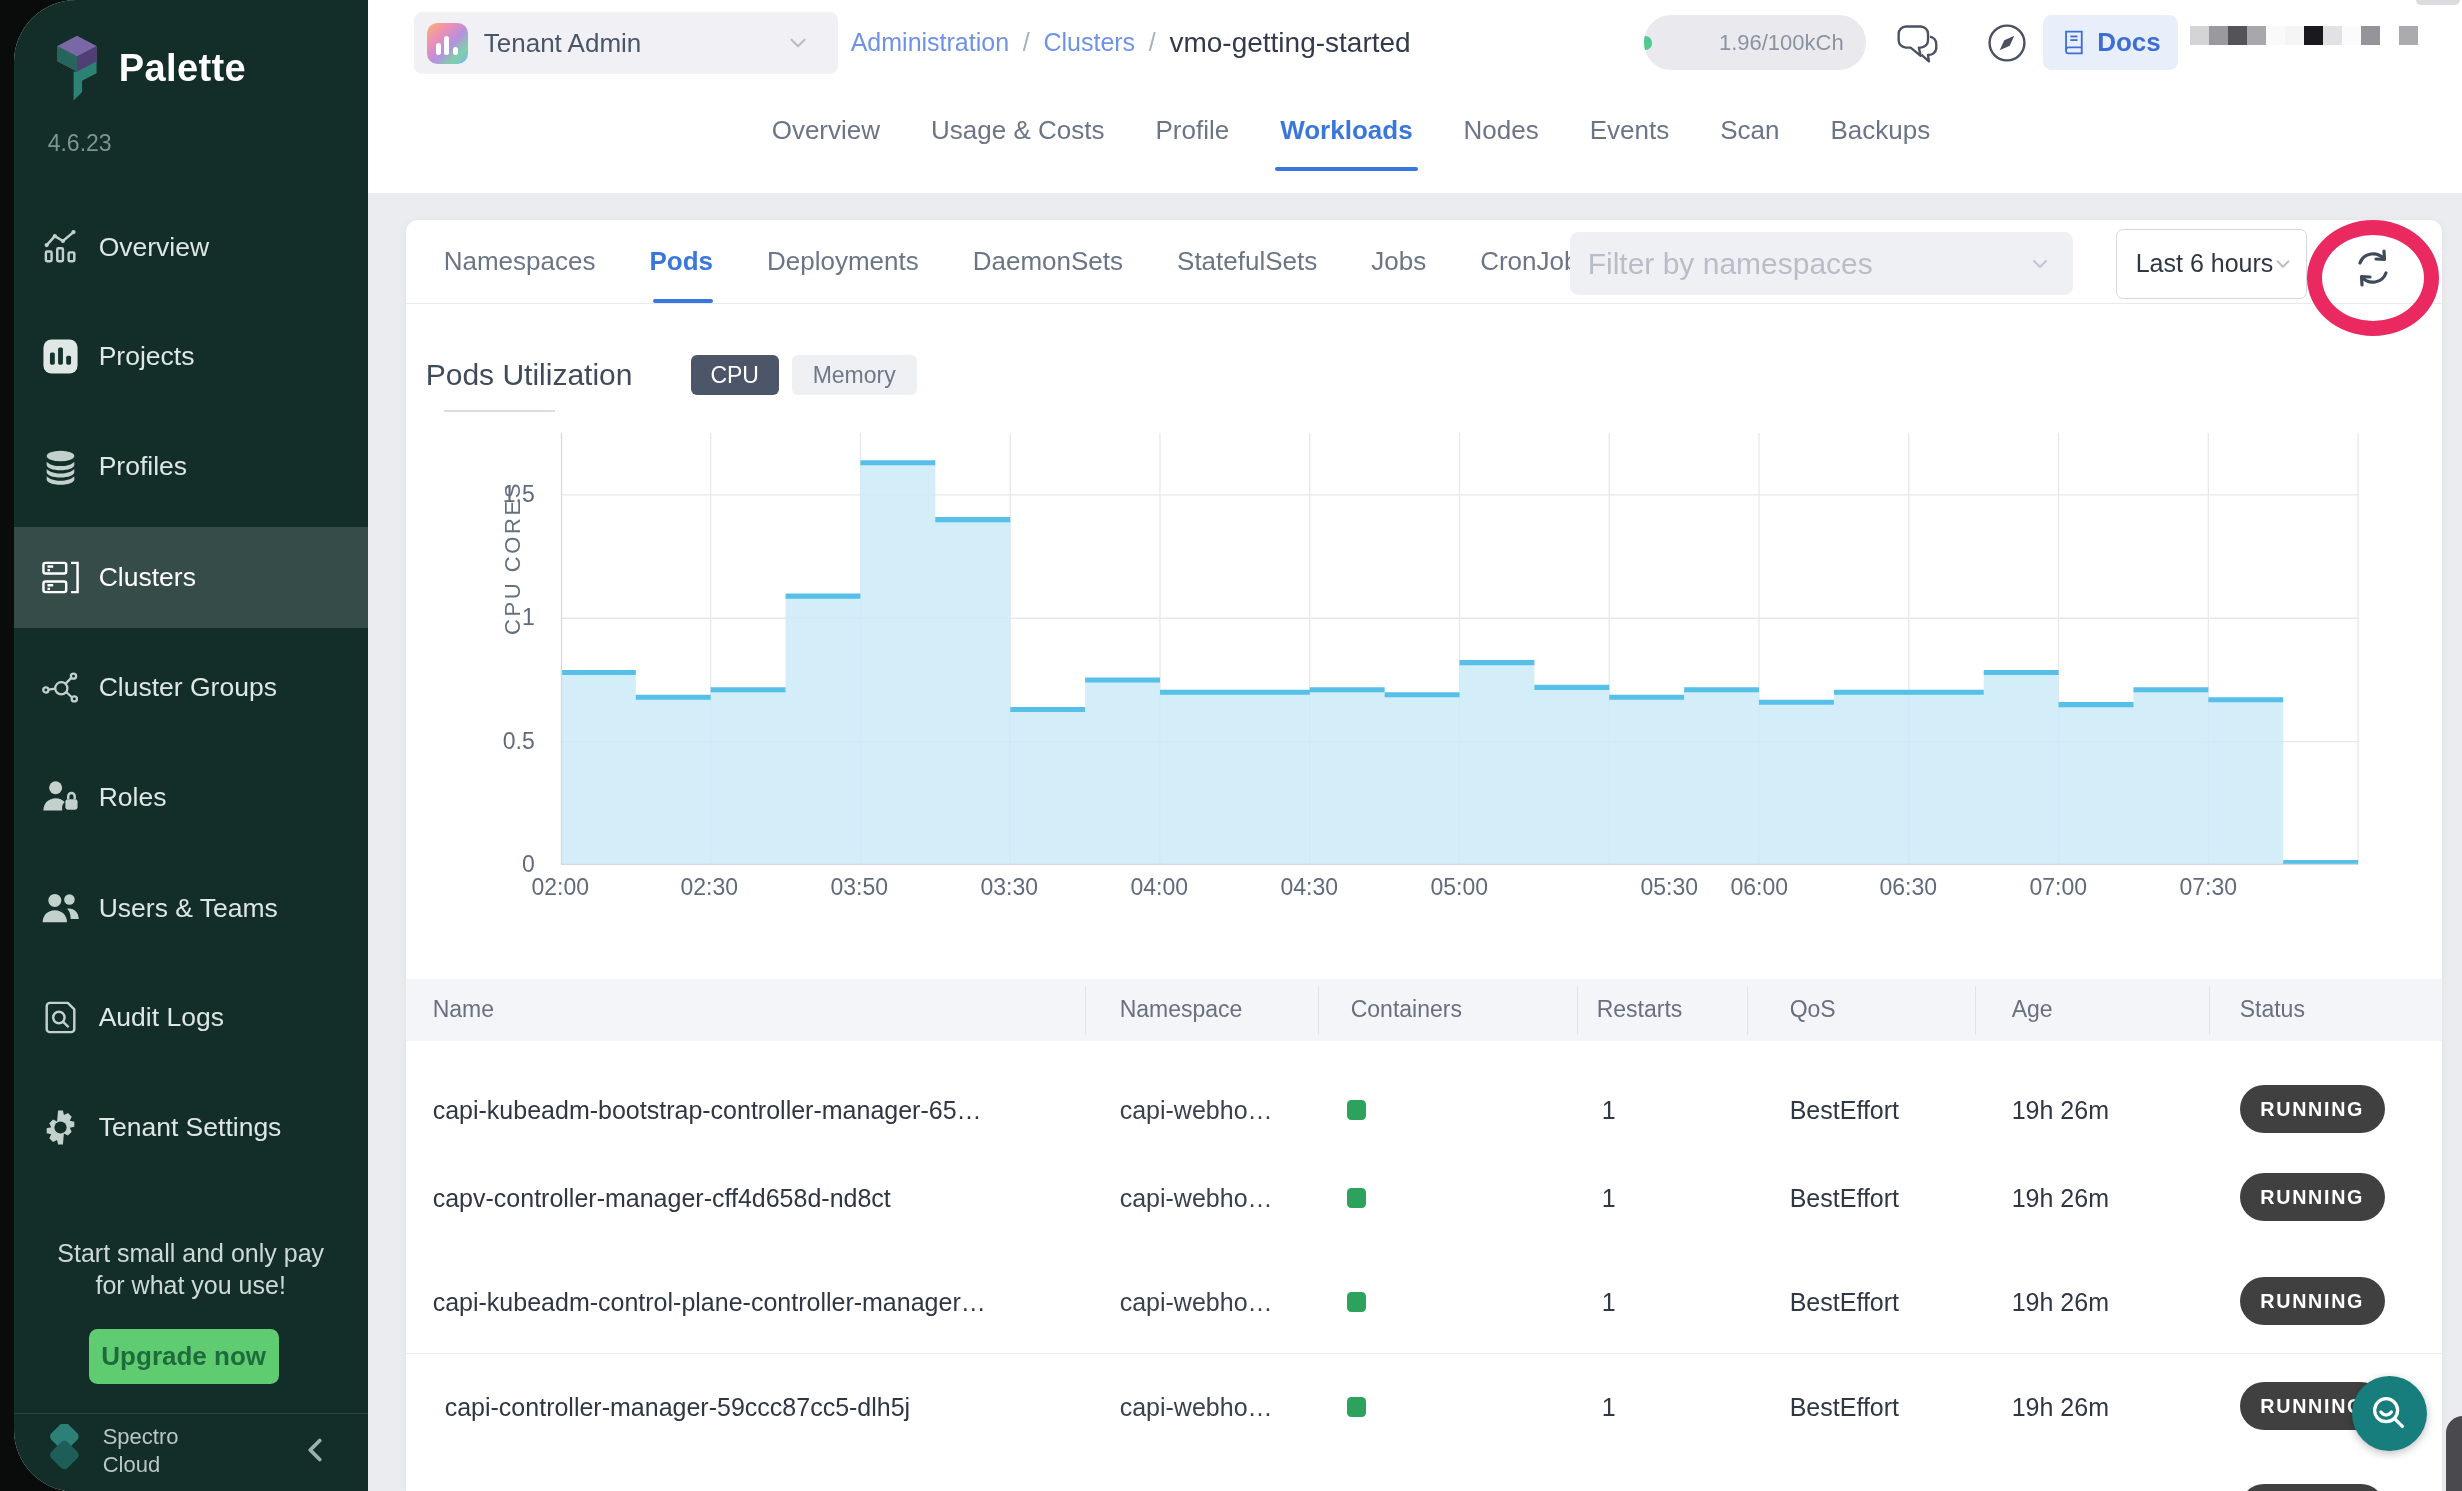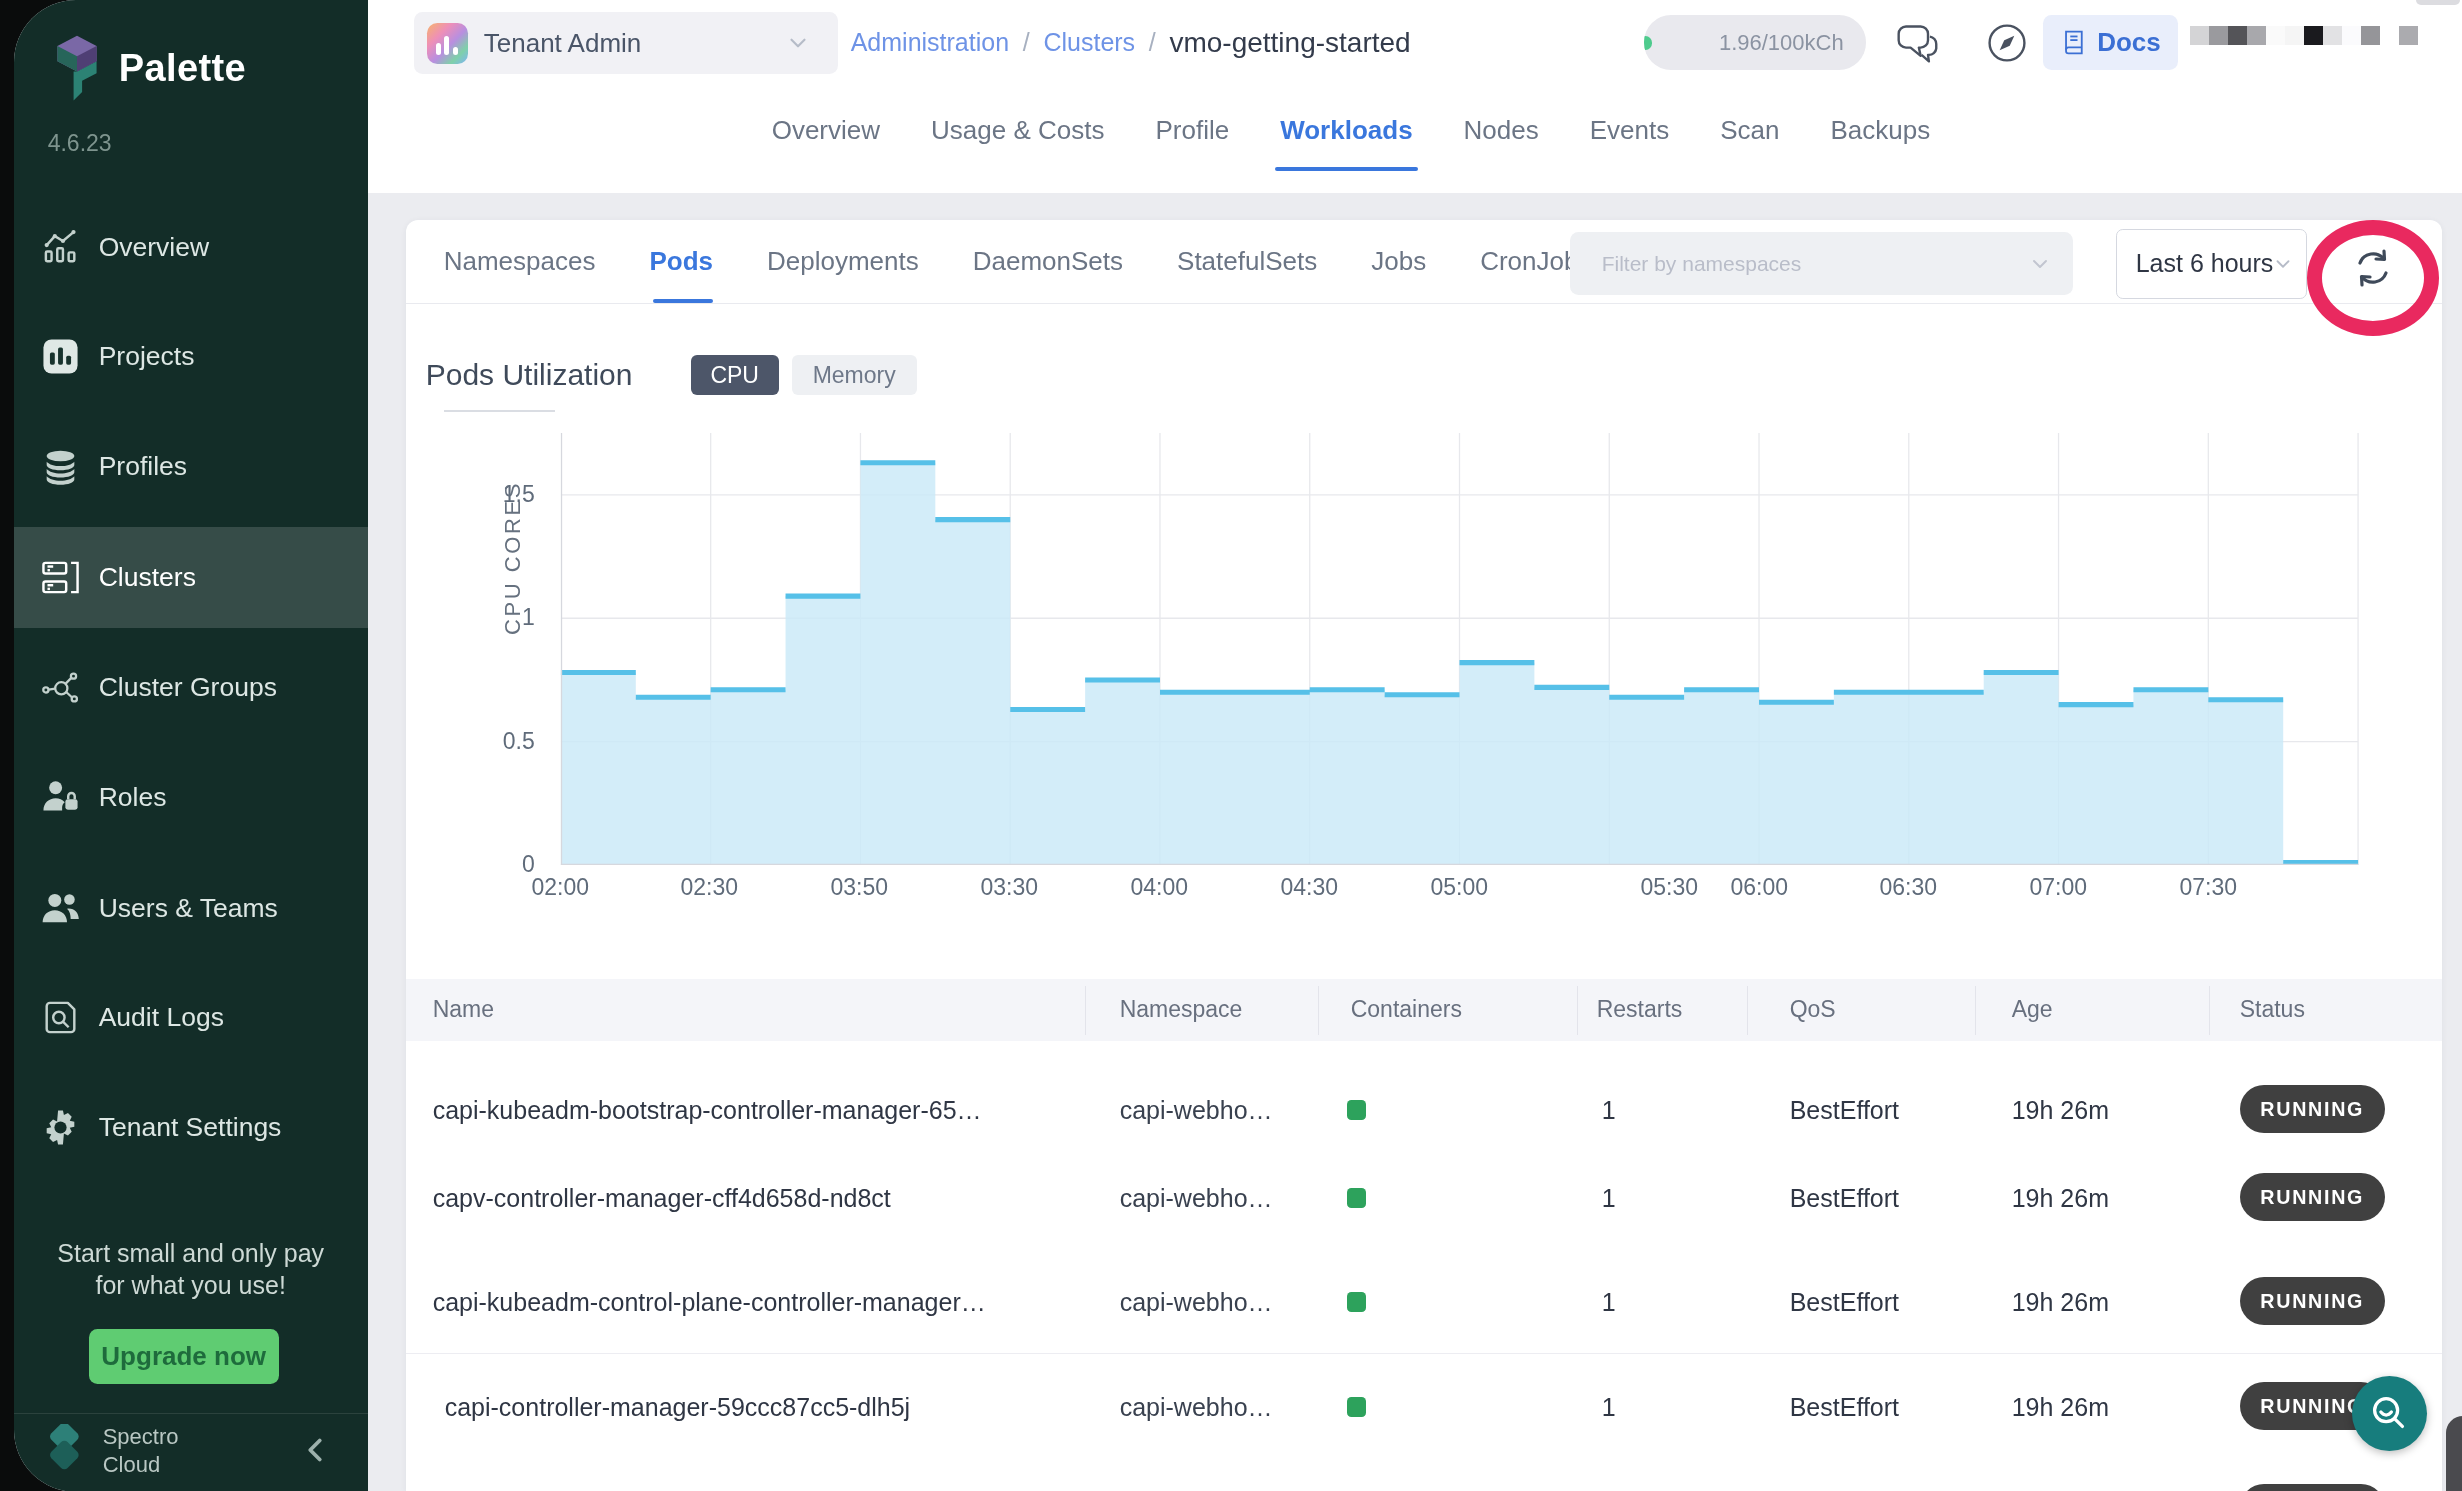--- a/index.html
+++ b/index.html
@@ -62,21 +62,21 @@
   
   #card{position:absolute;left:392px;top:220px;width:2036px;height:1271px;background:#ffffff;
         border-radius:12px 12px 0 0;box-shadow:0 1.7px 6.8px rgba(40,44,63,0.06);overflow:hidden;}
   #subtab-row{position:absolute;left:0;top:0;width:2036px;height:83px;border-bottom:0.9px solid #e9eaef;}
   #subtabs{position:absolute;left:38px;top:0;height:83px;display:flex;gap:54px;}
   .subtab{position:relative;display:flex;align-items:center;font-size:26px;color:#6b7585;cursor:pointer;white-space:nowrap;}
   .subtab.active{color:#3a77dd;font-weight:700;}
   .subtab.active::after{content:"";position:absolute;left:3.4px;width:60px;bottom:0;height:4.3px;background:#3a77dd;border-radius:2.6px;}
   #ns-filter{position:absolute;left:1164px;top:12px;width:503px;height:63px;background:#eef0f3;border-radius:8.5px;z-index:3;
         display:flex;align-items:center;cursor:text;}
-  #ns-filter-placeholder{margin-left:32px;font-size:21px;color:#b9bdc9;}
+  #ns-filter-placeholder{margin-left:18px;font-size:30px;color:#b9bdc9;}
   #ns-filter .icn{position:absolute;right:20.5px;width:24px;height:24px;color:#c2c6d0;}
   #time-select{position:absolute;left:1710px;top:8.5px;width:191px;height:70px;background:#ffffff;border:0.9px solid #d5d8e0;
         border-radius:6.8px;box-sizing:border-box;display:flex;align-items:center;z-index:3;cursor:pointer;}
   #time-label{margin-left:19px;font-size:25px;color:#2f3644;}
   #time-select .icn{position:absolute;right:12px;width:22px;height:22px;color:#b6bcc8;}
   #refresh-btn{position:absolute;left:1943px;top:24px;width:48px;height:48px;color:#3f4a5a;cursor:pointer;z-index:3;}
   
   #chart-title{position:absolute;left:20px;top:138px;font-size:30px;color:#3f4a5a;}
   #chart-title-underline{position:absolute;left:38px;top:190px;width:111px;height:1.7px;background:#dadde3;}
   .chip{position:absolute;top:135px;height:40px;border-radius:6px;display:flex;align-items:center;justify-content:center;

